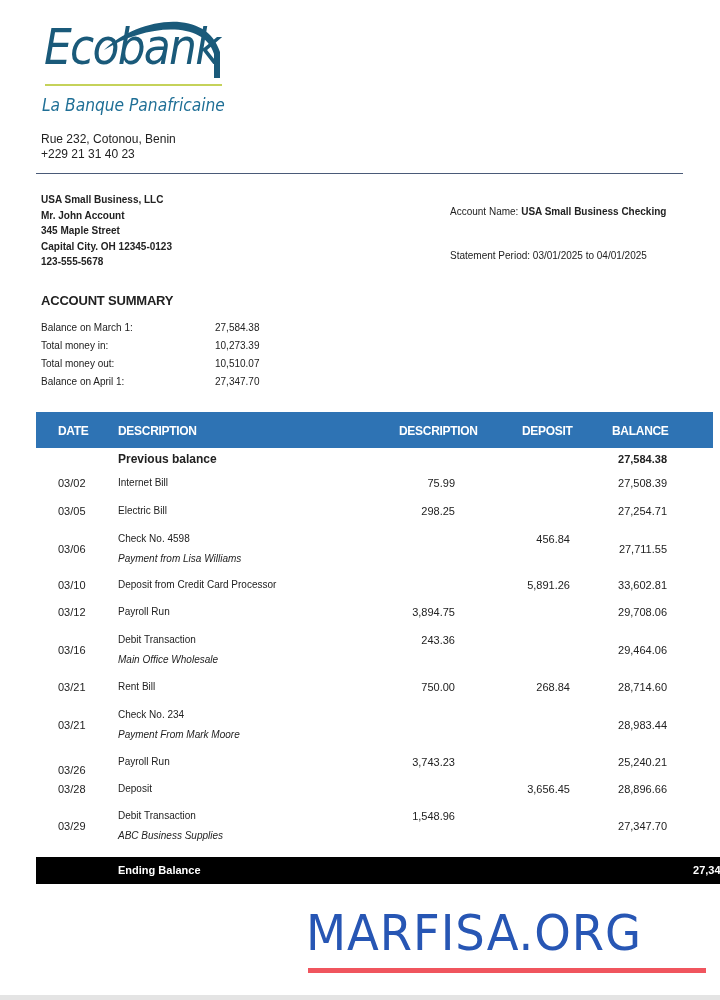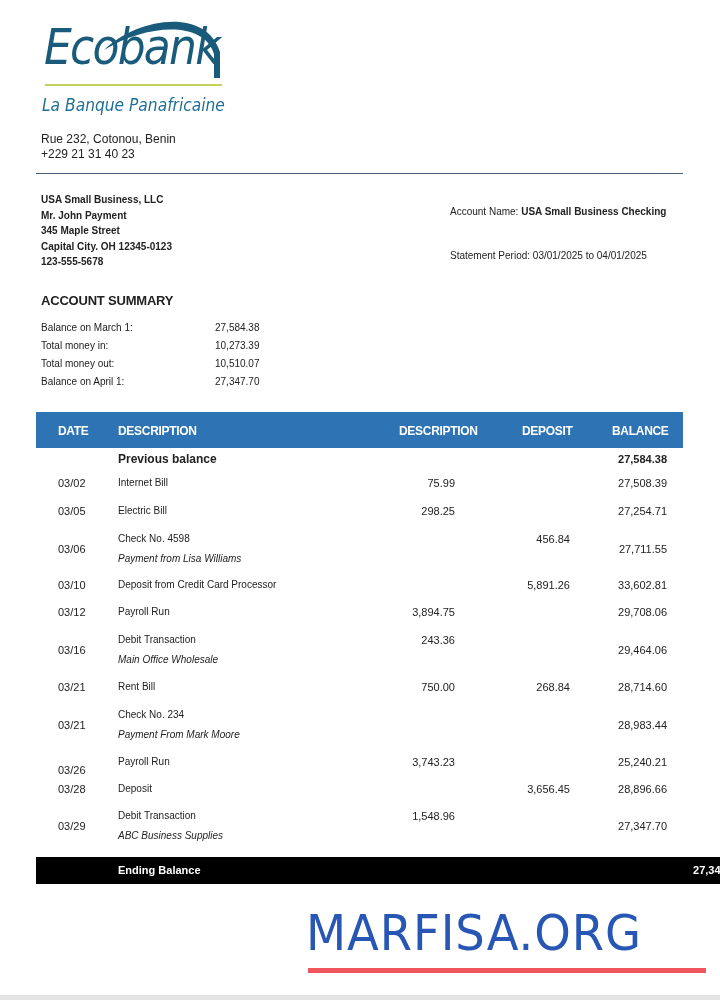--- a/index.html
+++ b/index.html
@@ -26,21 +26,21 @@
   .period { left: 450px; top: 250px; font-size: 10px; }
 
   .sum-title { left: 41px; top: 293px; font-size: 13px; font-weight: bold; letter-spacing: -0.2px; }
   .sum { left: 41px; top: 322px; font-size: 10px; }
   .sum-row { height: 18px; display: flex; }
   .sum-row .k { width: 174px; }
   .sum-row .v { width: 50px; }
 
   
   .tbl-head { left: 36px; top: 412px; width: 647px; height: 36px; background: #2e73b4; color: #fff;
-              font-weight: bold; font-size: 12px; }
+              font-weight: bold; font-size: 12px; padding-left: 30px; }
   .tbl-head span { position: absolute; top: 12px; letter-spacing: -0.3px; }
   .row { position: absolute; left: 36px; width: 647px; font-size: 10px; }
   .row span { position: absolute; }
   .c-date { left: 22px; font-size: 11px; }
   .c-desc { left: 82px; }
   .c-desc2 { left: 82px; font-style: italic; }
   .c-wd { right: 228px; text-align: right; }
   .c-dep { right: 113px; text-align: center; }
   .c-bal { right: 16px; text-align: right; }
   .num { font-size: 11px; }
@@ -66,21 +66,21 @@
 
 <div class="abs small bank-addr">
   <div>Rue 232, Cotonou, Benin</div>
   <div>+229 21 31 40 23</div>
 </div>
 
 <div class="abs divider"></div>
 
 <div class="abs cust">
   <div>USA Small Business, LLC</div>
-  <div>Mr. John Payment</div>
+  <div>Mr. John Account</div>
   <div>345 Maple Street</div>
   <div>Capital City. OH 12345-0123</div>
   <div>123-555-5678</div>
 </div>
 
 <div class="abs acct">
   <div><span>Account Name:</span> <b>USA Small Business Checking</b></div>
 </div>
 <div class="abs period">
   <span>Statement Period:</span> <span>03/01/2025 to 04/01/2025</span>

